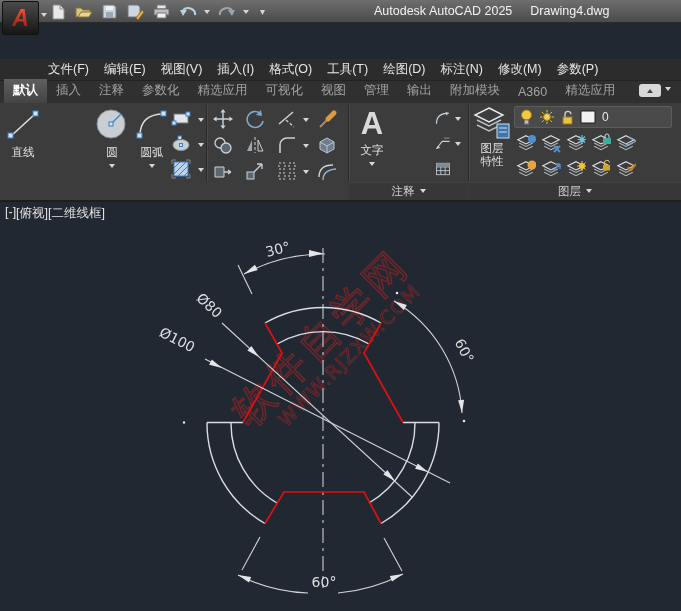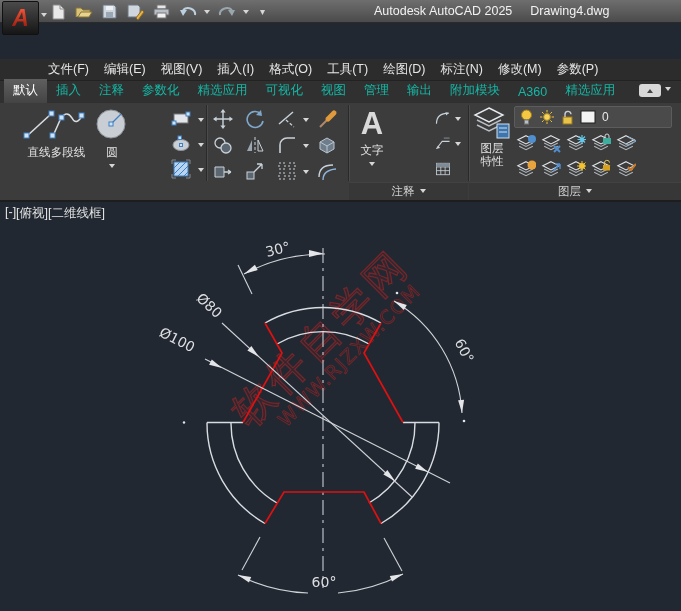--- a/index.html
+++ b/index.html
@@ -23,22 +23,22 @@
   .title-text { position:absolute; left:374px; top:4px; display:flex; gap:18px;
                 color:#f2f2f2; font-size:12.5px; white-space:nowrap; }
 
   
   .menubar { width:681px; height:22px; background:#2c2c2c; border-bottom:1px solid #222;
              display:flex; align-items:center; padding-left:48px; gap:15px;margin-top:36px; }
   .menu-item { color:#e6e6e6; font-size:12.5px; white-space:nowrap; cursor:default; }
 
   
   .tabrow { position:relative; width:681px; height:22px; background:#303030; display:flex; align-items:flex-end; padding-left:4px; }
-  .rtab { color:#14b8a6; font-size:12.5px; padding:3px 9px 4px 9px; white-space:nowrap; }
-  .rtab.active { background:linear-gradient(#5f5f5f,#444); color:#fff; }
+  .rtab { color:#a3a3a3; font-size:12.5px; padding:3px 9px 4px 9px; white-space:nowrap; }
+  .rtab.active { background:linear-gradient(#5f5f5f,#444); color:#fff;font-weight:bold; }
   .ribbon-toggle { position:absolute; right:10px; top:3px; display:flex; align-items:center; gap:4px; }
   .ribbon-toggle .pill { width:22px; height:13px; background:#d8d8d8; border-radius:3px;
                          display:flex; align-items:center; justify-content:center; }
   .pill .up { width:0;height:0;border:3px solid transparent;border-bottom:4px solid #444; margin-bottom:2px;}
 
   
   .ribbon { position:relative; width:681px; height:99px; background:#3c3c3c; border-bottom:2px solid #1d1d1d; }
   .divider { position:absolute; top:2px; width:1px; height:76px; background:#2a2a2a; box-shadow:1px 0 0 #4b4b4b; }
   .ptitle { position:absolute; top:79px; height:18px; background:#373737; border-top:1px solid #424242;
             display:flex; align-items:center; justify-content:center; gap:5px;
@@ -159,44 +159,44 @@
   <svg width="0" height="0" style="position:absolute">
       <defs>
     <symbol id="sym-layers" viewBox="0 0 22 22">
       <path d="M11 3 L20 7.5 L11 12 L2 7.5 Z" fill="none" stroke="#dfe3e8" stroke-width="1.2"></path>
       <path d="M3.5 11 L11 14.8 L18.5 11" fill="none" stroke="#aeb4ba" stroke-width="1.2"></path>
       <path d="M3.5 14.5 L11 18.3 L18.5 14.5" fill="none" stroke="#aeb4ba" stroke-width="1.2"></path>
     </symbol>
   </defs>
     </svg>
 
-  <div class="big-btn" style="left:19px;width:40px;">
+  <div class="big-btn" style="left:3px;width:40px;">
     <svg width="36" height="38" viewBox="0 0 36 38">
       <line x1="6" y1="30" x2="30" y2="8" stroke="#d8dde2" stroke-width="1.6"></line>
       <rect x="3" y="27" width="5" height="5" fill="#cfe3f7" stroke="#3f7fc4"></rect>
       <rect x="28" y="5" width="5" height="5" fill="#cfe3f7" stroke="#3f7fc4"></rect>
     </svg>
     <span class="lbl">直线</span>
-  </div>
-  <div class="big-btn" style="left:44px;width:48px;">
-    <svg width="40" height="38" viewBox="0 0 40 38">
-      <path d="M5 30 L13 12 Q19 4 24 12 Q28 20 34 10" fill="none" stroke="#d8dde2" stroke-width="1.5"></path>
-      <rect x="2" y="27" width="5" height="5" fill="#cfe3f7" stroke="#3f7fc4"></rect>
-      <rect x="11" y="9" width="5" height="5" fill="#cfe3f7" stroke="#3f7fc4"></rect>
-      <rect x="31" y="7" width="5" height="5" fill="#cfe3f7" stroke="#3f7fc4"></rect>
-    </svg>
-    <span class="lbl">多段线</span>
   </div>
   <div class="big-btn" style="left:93px;width:38px;">
     <svg width="36" height="38" viewBox="0 0 36 38">
       <circle cx="17" cy="18" r="14" fill="#c9ced4" stroke="#8d9299"></circle>
       <line x1="17" y1="18" x2="27" y2="8" stroke="#3f7fc4" stroke-width="1.2"></line>
       <rect x="15" y="16" width="4" height="4" fill="#cfe3f7" stroke="#3f7fc4"></rect>
     </svg>
     <span class="lbl">圆</span>
+    <span class="caret"></span>
+  </div>
+  <div class="big-btn" style="left:133px;width:38px;">
+    <svg width="36" height="38" viewBox="0 0 36 38">
+      <path d="M6 30 Q6 8 30 8" fill="none" stroke="#d8dde2" stroke-width="1.6"></path>
+      <rect x="3" y="27" width="5" height="5" fill="#cfe3f7" stroke="#3f7fc4"></rect>
+      <rect x="27" y="5" width="5" height="5" fill="#cfe3f7" stroke="#3f7fc4"></rect>
+    </svg>
+    <span class="lbl">圆弧</span>
     <span class="caret"></span>
   </div>
   <div class="sicon" style="left:170px;top:5px;">
     <svg class="mini" viewBox="0 0 22 22">
       <rect x="4" y="6" width="14" height="9" fill="#e3e6ea" stroke="#777"></rect>
       <rect x="2" y="13" width="4" height="4" fill="#cfe3f7" stroke="#3f7fc4"></rect>
       <rect x="16" y="4" width="4" height="4" fill="#cfe3f7" stroke="#3f7fc4"></rect>
     </svg>
       <span class="caret" style="margin-left:6px;"></span>
   </div>

